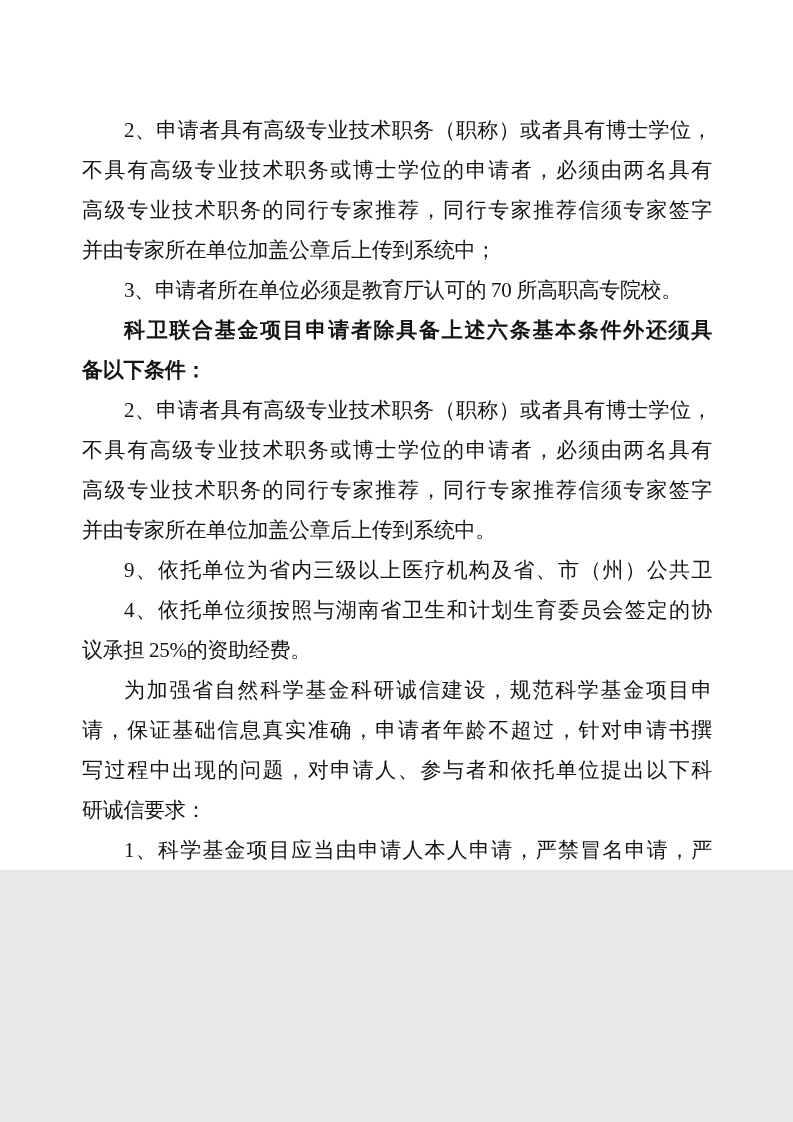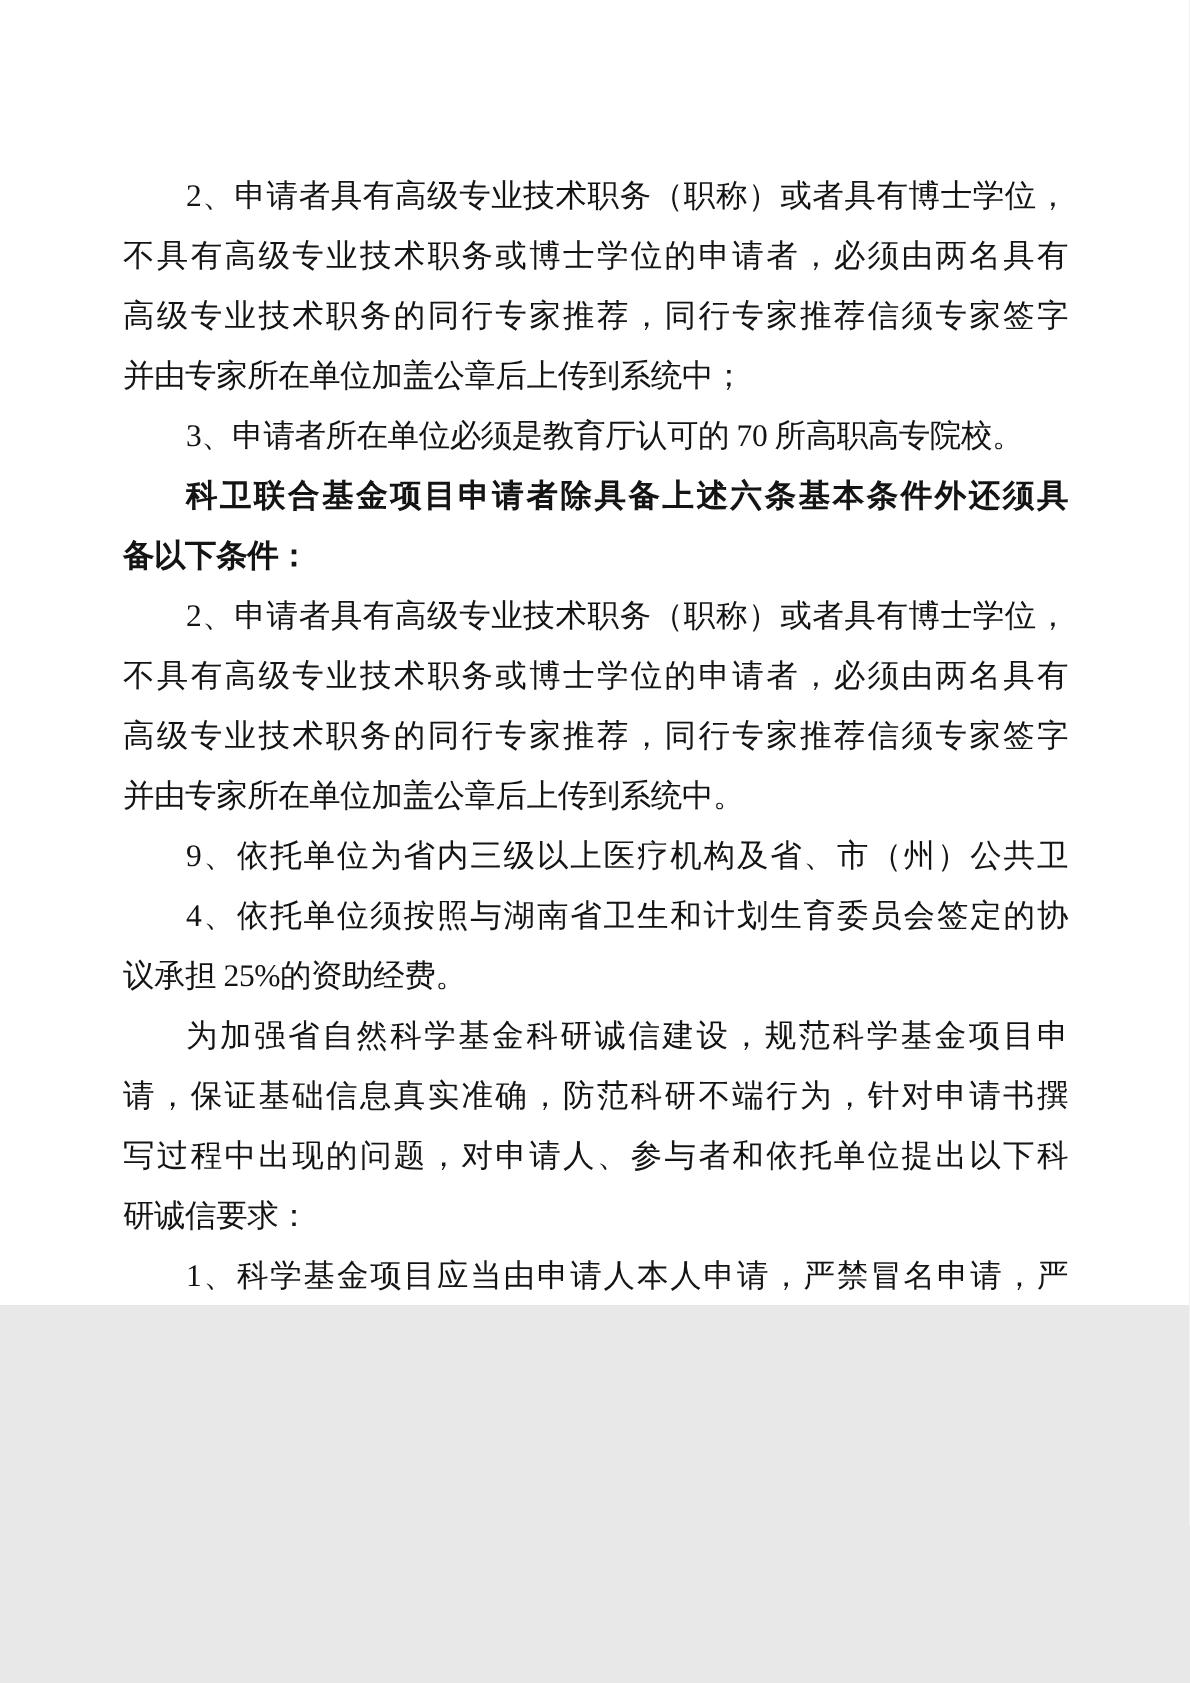--- a/index.html
+++ b/index.html
@@ -57,19 +57,19 @@
     <div class="ln indent just bold">科卫联合基金项目申请者除具备上述六条基本条件外还须具</div>
     <div class="ln bold">备以下条件：</div>
     <div class="ln indent just">2、申请者具有高级专业技术职务（职称）或者具有博士学位，</div>
     <div class="ln just">不具有高级专业技术职务或博士学位的申请者，必须由两名具有</div>
     <div class="ln just">高级专业技术职务的同行专家推荐，同行专家推荐信须专家签字</div>
     <div class="ln">并由专家所在单位加盖公章后上传到系统中。</div>
     <div class="ln indent just">9、依托单位为省内三级以上医疗机构及省、市（州）公共卫</div>
     <div class="ln indent just">4、依托单位须按照与湖南省卫生和计划生育委员会签定的协</div>
     <div class="ln">议承担 25%的资助经费。</div>
     <div class="ln indent just">为加强省自然科学基金科研诚信建设，规范科学基金项目申</div>
-    <div class="ln just">请，保证基础信息真实准确，防范科研不端行为，针对申请书撰</div>
+    <div class="ln just">请，保证基础信息真实准确，申请者年龄不超过，针对申请书撰</div>
     <div class="ln just">写过程中出现的问题，对申请人、参与者和依托单位提出以下科</div>
     <div class="ln">研诚信要求：</div>
     <div class="ln indent just">1、科学基金项目应当由申请人本人申请，严禁冒名申请，严</div>
   </div>
   <div class="page-number">14</div>
 </div>
 
 </body></html>

